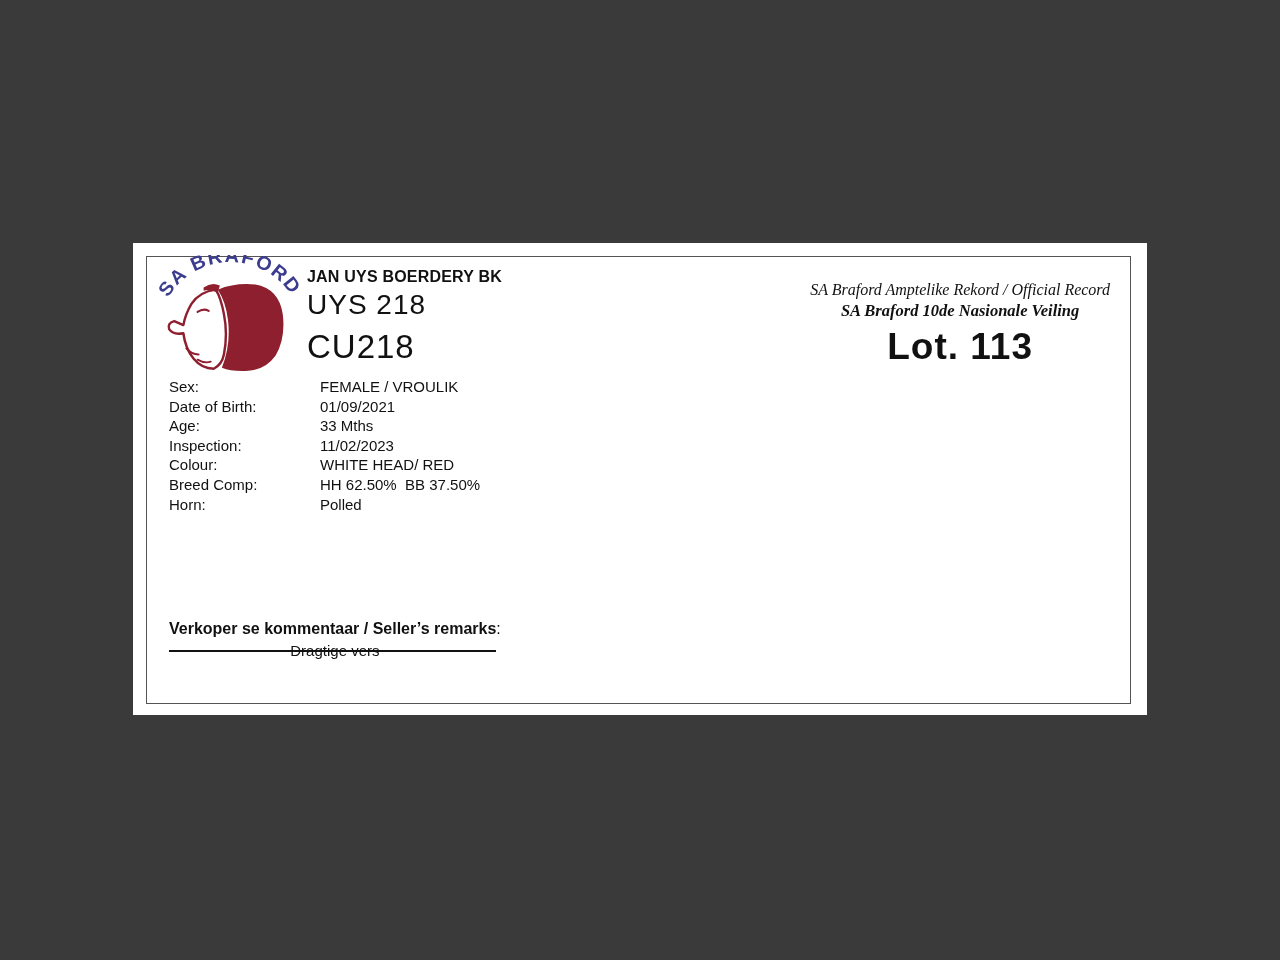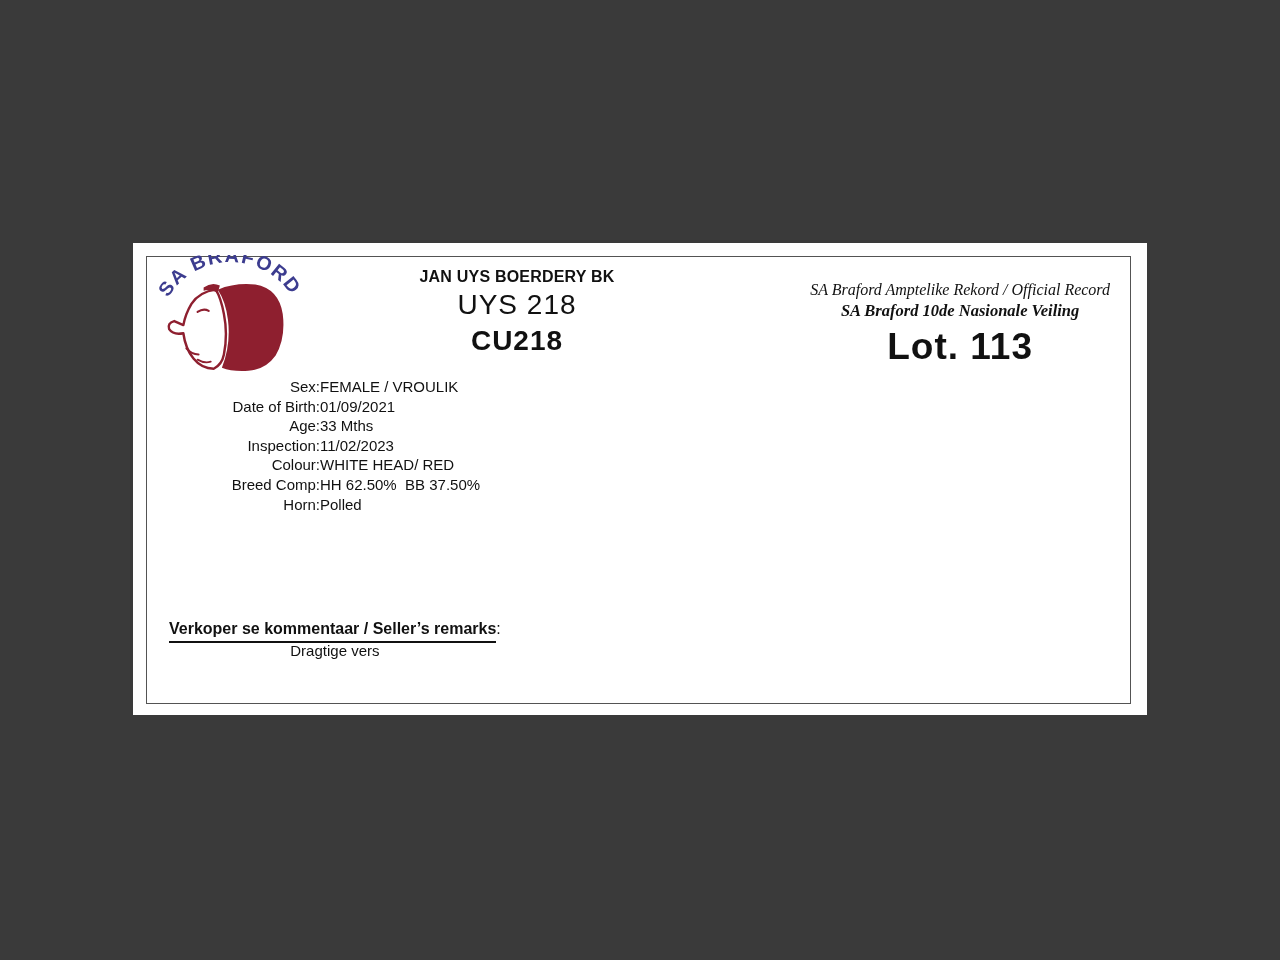--- a/index.html
+++ b/index.html
@@ -43,44 +43,44 @@
   }
   .logo-arc {
     font-family: "Liberation Sans", sans-serif;
     font-weight: 700;
     font-size: 19px;
     letter-spacing: 1.5px;
     fill: #3c3c8f;
   }
   .title-block {
     position: absolute;
-    left: 184px;
+    left: 174px;
     top: 20px;
     width: 400px;
-    text-align: center;
   }
   .farm-name {
     font-size: 16px;
     line-height: 19px;
     font-weight: 700;
     letter-spacing: 0.2px;
     margin-top: 4px;
   }
   .animal-name {
     font-size: 28px;
     line-height: 33px;
     font-weight: 400;
     letter-spacing: 1px;
     margin-top: 2px;
   }
   .animal-id {
-    font-size: 28px;
+    font-size: 33px;
     line-height: 40px;
-    font-weight: 700;
+    font-weight: 400;
     letter-spacing: 1px;
+    margin-top: 6px;
   }
   .record-block {
     position: absolute;
     right: 37px;
     top: 36px;
     text-align: center;
     white-space: nowrap;
   }
   .record-line1 {
     font-family: "Liberation Serif", serif;
@@ -108,38 +108,37 @@
     top: 134px;
   }
   .field-row {
     display: flex;
     font-size: 15px;
     line-height: 19.6px;
   }
   .field-label {
     width: 151px;
     flex: 0 0 151px;
-    text-align: right;
   }
   .field-value {
     white-space: pre;
   }
   .remarks {
     position: absolute;
     left: 36px;
     top: 376px;
   }
   .remarks-heading {
     font-size: 16px;
     line-height: 20px;
   }
   .remarks-heading-text {
     font-weight: 700;
     border-bottom: 2px solid #111;
-    padding-bottom: 4px;
+    padding-bottom: 13px;
   }
   .remarks-colon {
     font-weight: 400;
   }
   .remarks-text {
     font-size: 15px;
     line-height: 20px;
     margin-top: 2px;
     text-align: center;
   }

